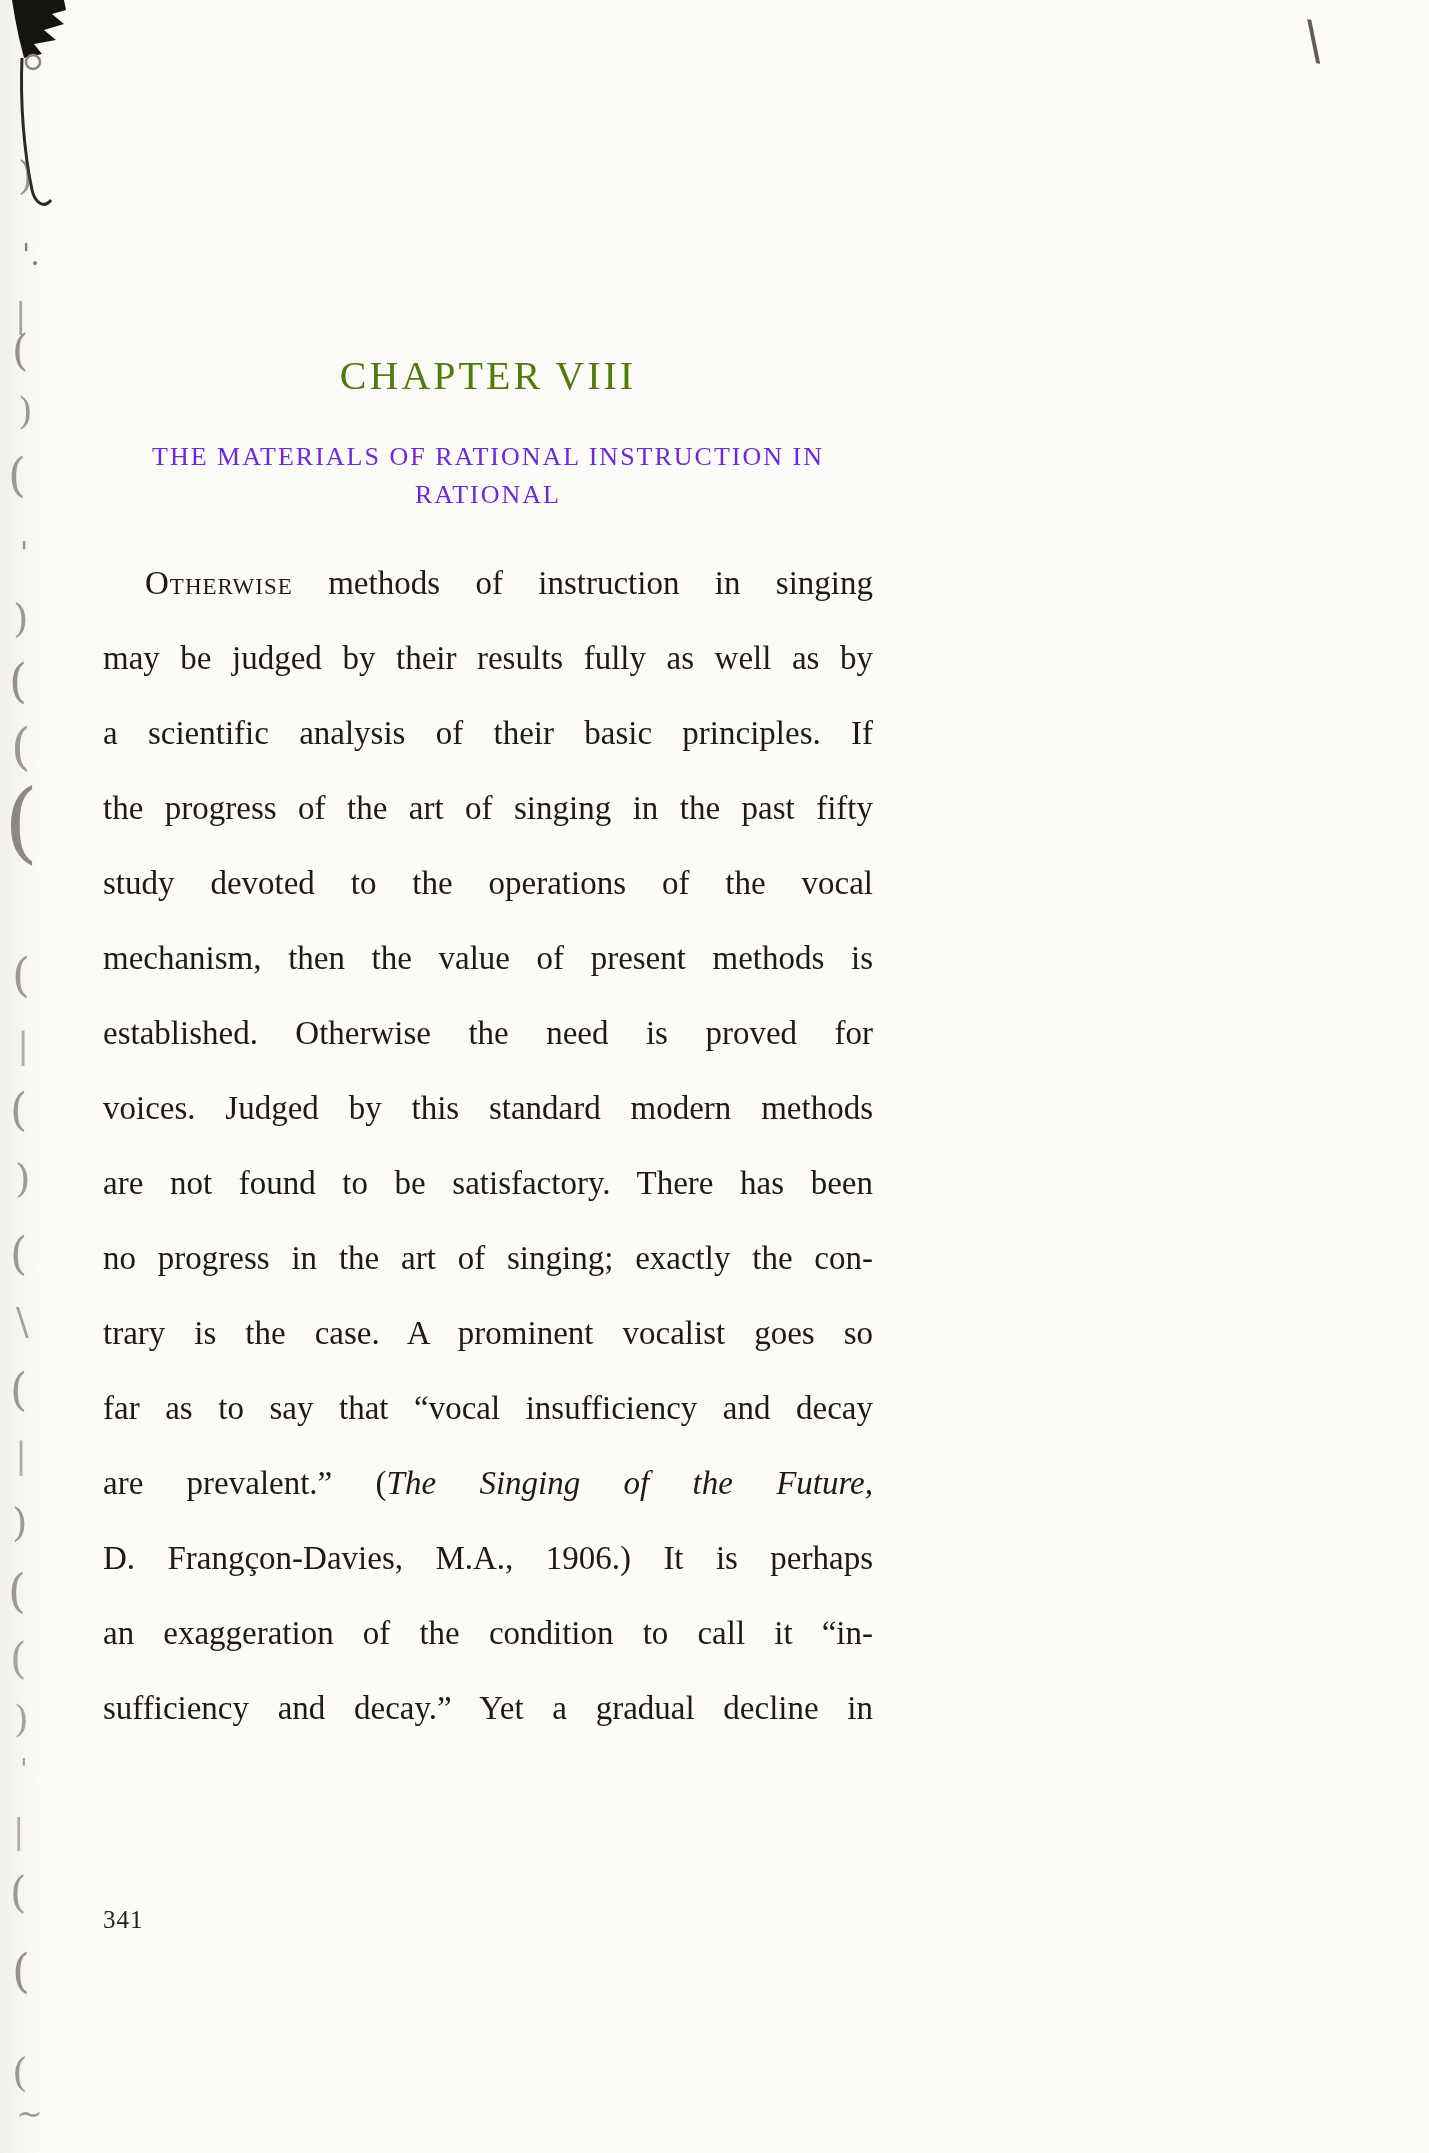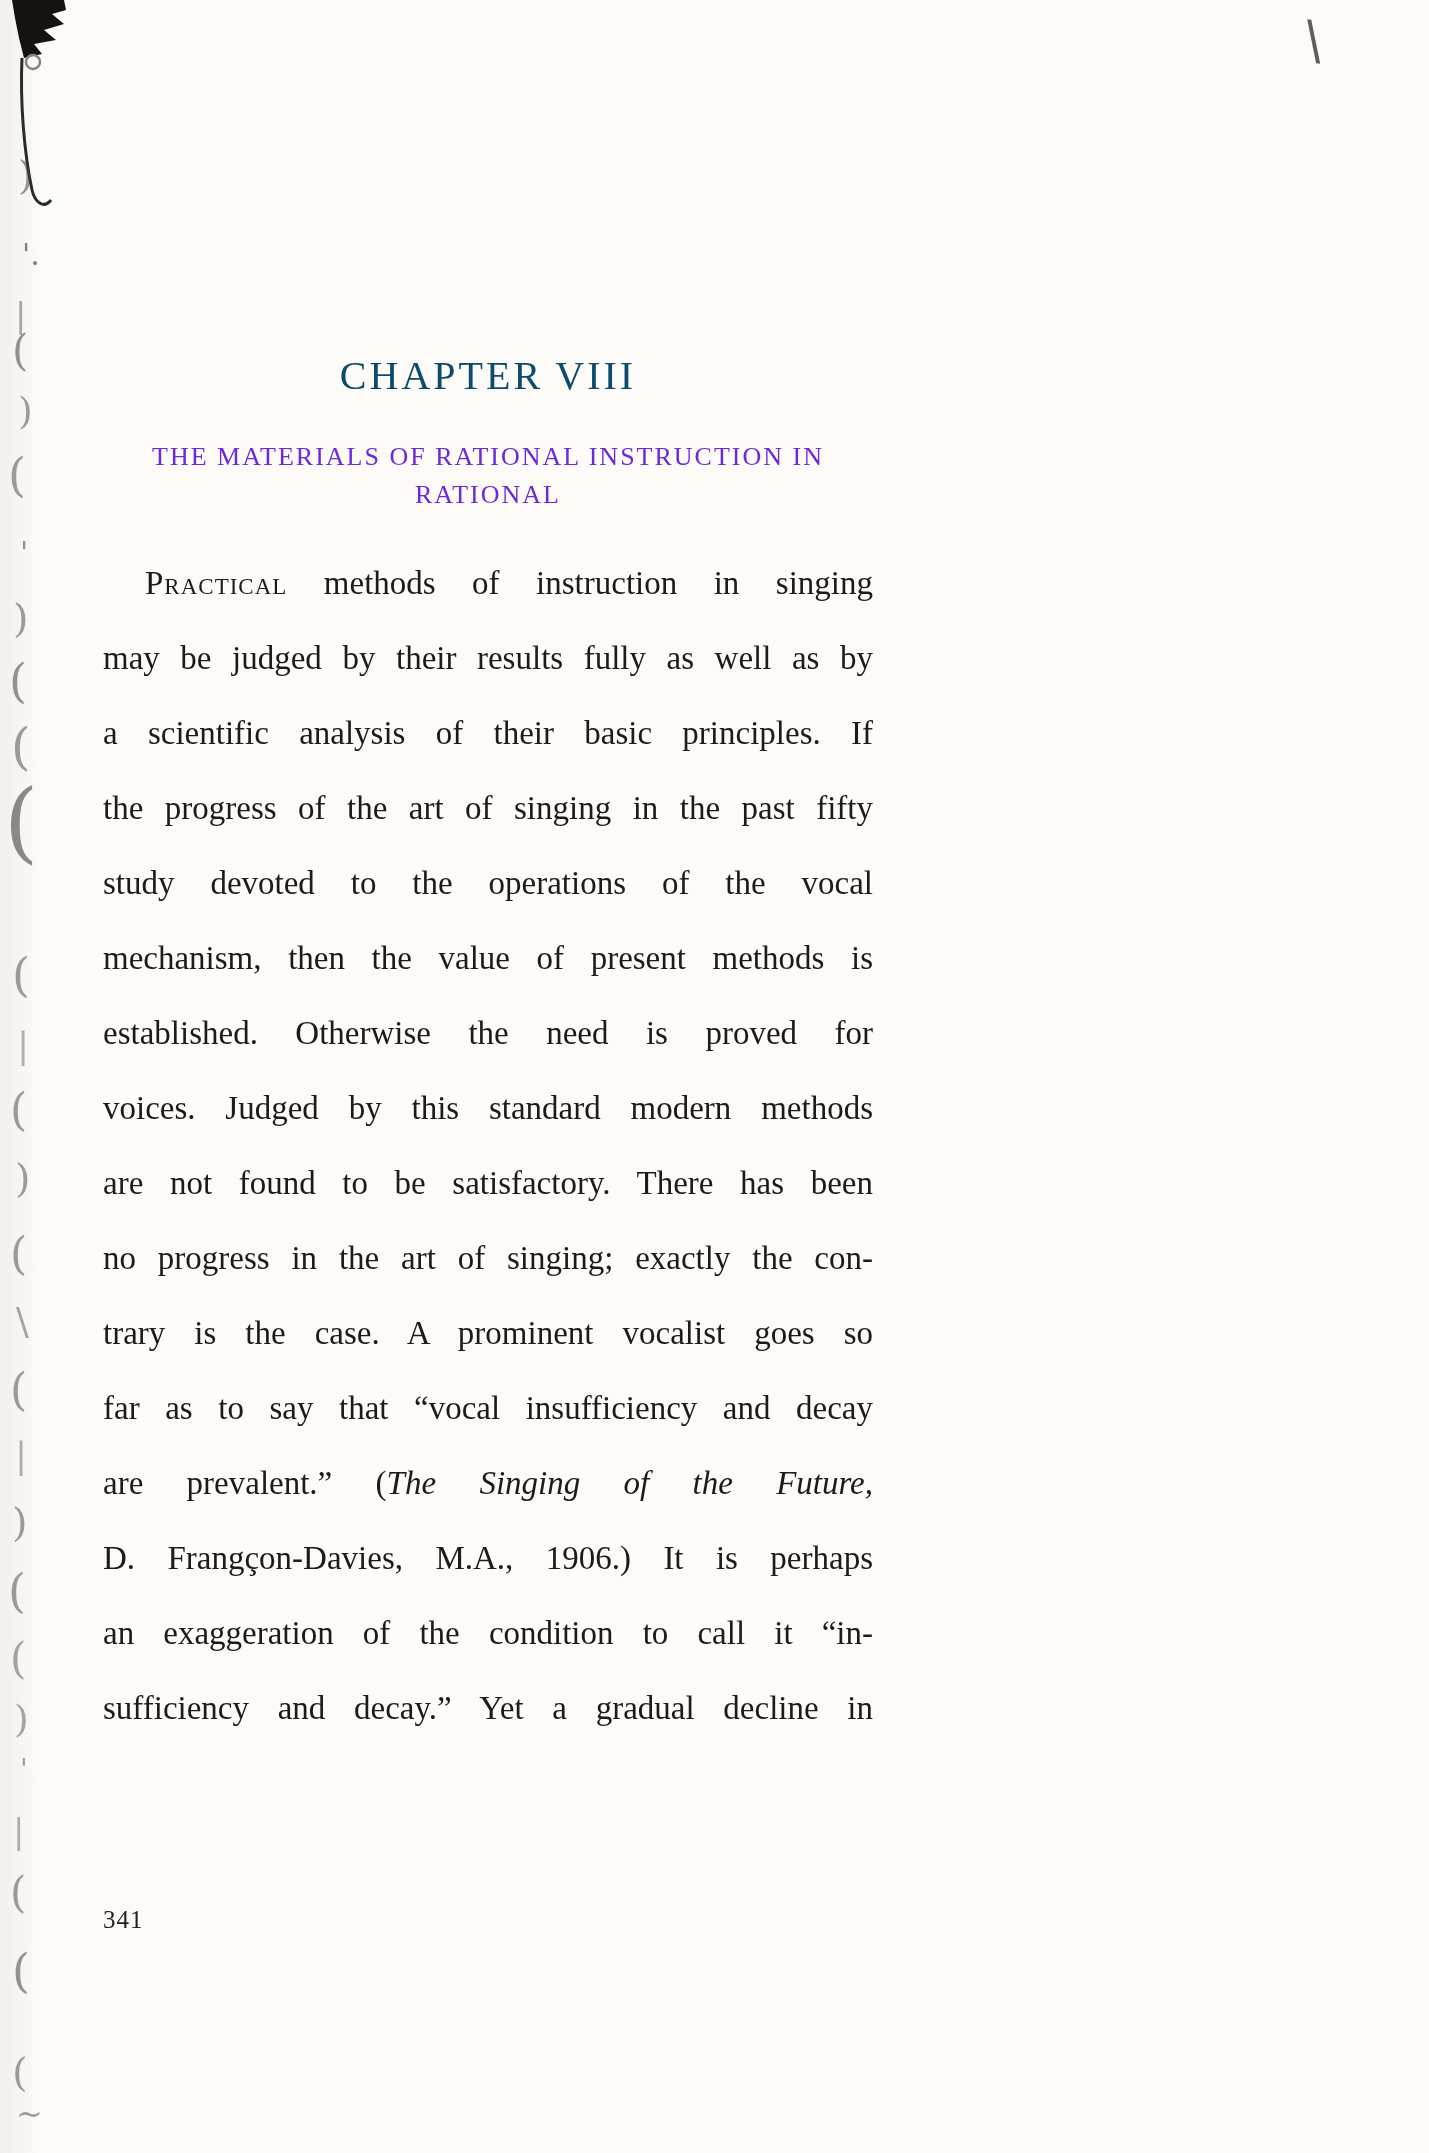--- a/index.html
+++ b/index.html
@@ -20,21 +20,21 @@
     inset: 0;
     background: linear-gradient(90deg, rgba(60,55,45,0.06), rgba(0,0,0,0) 42px);
     pointer-events: none;
   }
   .chapter-heading {
     position: absolute;
     left: 103px; top: 352px; width: 770px;
     text-align: center;
     font-size: 40px;
     letter-spacing: 3px;
-    color: #0c4a6e;
+    color: #4d7c0f;
   }
   .chapter-subtitle {
     position: absolute;
     left: 103px; top: 438px; width: 770px;
     text-align: center;
     font-size: 26px;
     letter-spacing: 2px;
     line-height: 38px;
     color: #6d28d9;
   }
@@ -90,21 +90,21 @@
   </svg>
 
   <div class="chapter-heading">CHAPTER VIII</div>
 
   <div class="chapter-subtitle">
     <div>THE MATERIALS OF RATIONAL INSTRUCTION IN</div>
     <div>RATIONAL</div>
   </div>
 
   <div class="body-text">
-      <div class="line indent"><span class="smallcaps">Practical</span><span> methods of instruction in singing</span></div>
+      <div class="line indent"><span class="smallcaps">Otherwise</span><span> methods of instruction in singing</span></div>
       <div class="line"><span>may be judged by their results fully as well as by</span></div>
       <div class="line"><span>a scientific analysis of their basic principles. If</span></div>
       <div class="line"><span>the progress of the art of singing in the past fifty</span></div>
       <div class="line"><span>study devoted to the operations of the vocal</span></div>
       <div class="line"><span>mechanism, then the value of present methods is</span></div>
       <div class="line"><span>established. Otherwise the need is proved for</span></div>
       <div class="line"><span>voices. Judged by this standard modern methods</span></div>
       <div class="line"><span>are not found to be satisfactory. There has been</span></div>
       <div class="line"><span>no progress in the art of singing; exactly the con-</span></div>
       <div class="line"><span>trary is the case. A prominent vocalist goes so</span></div>

